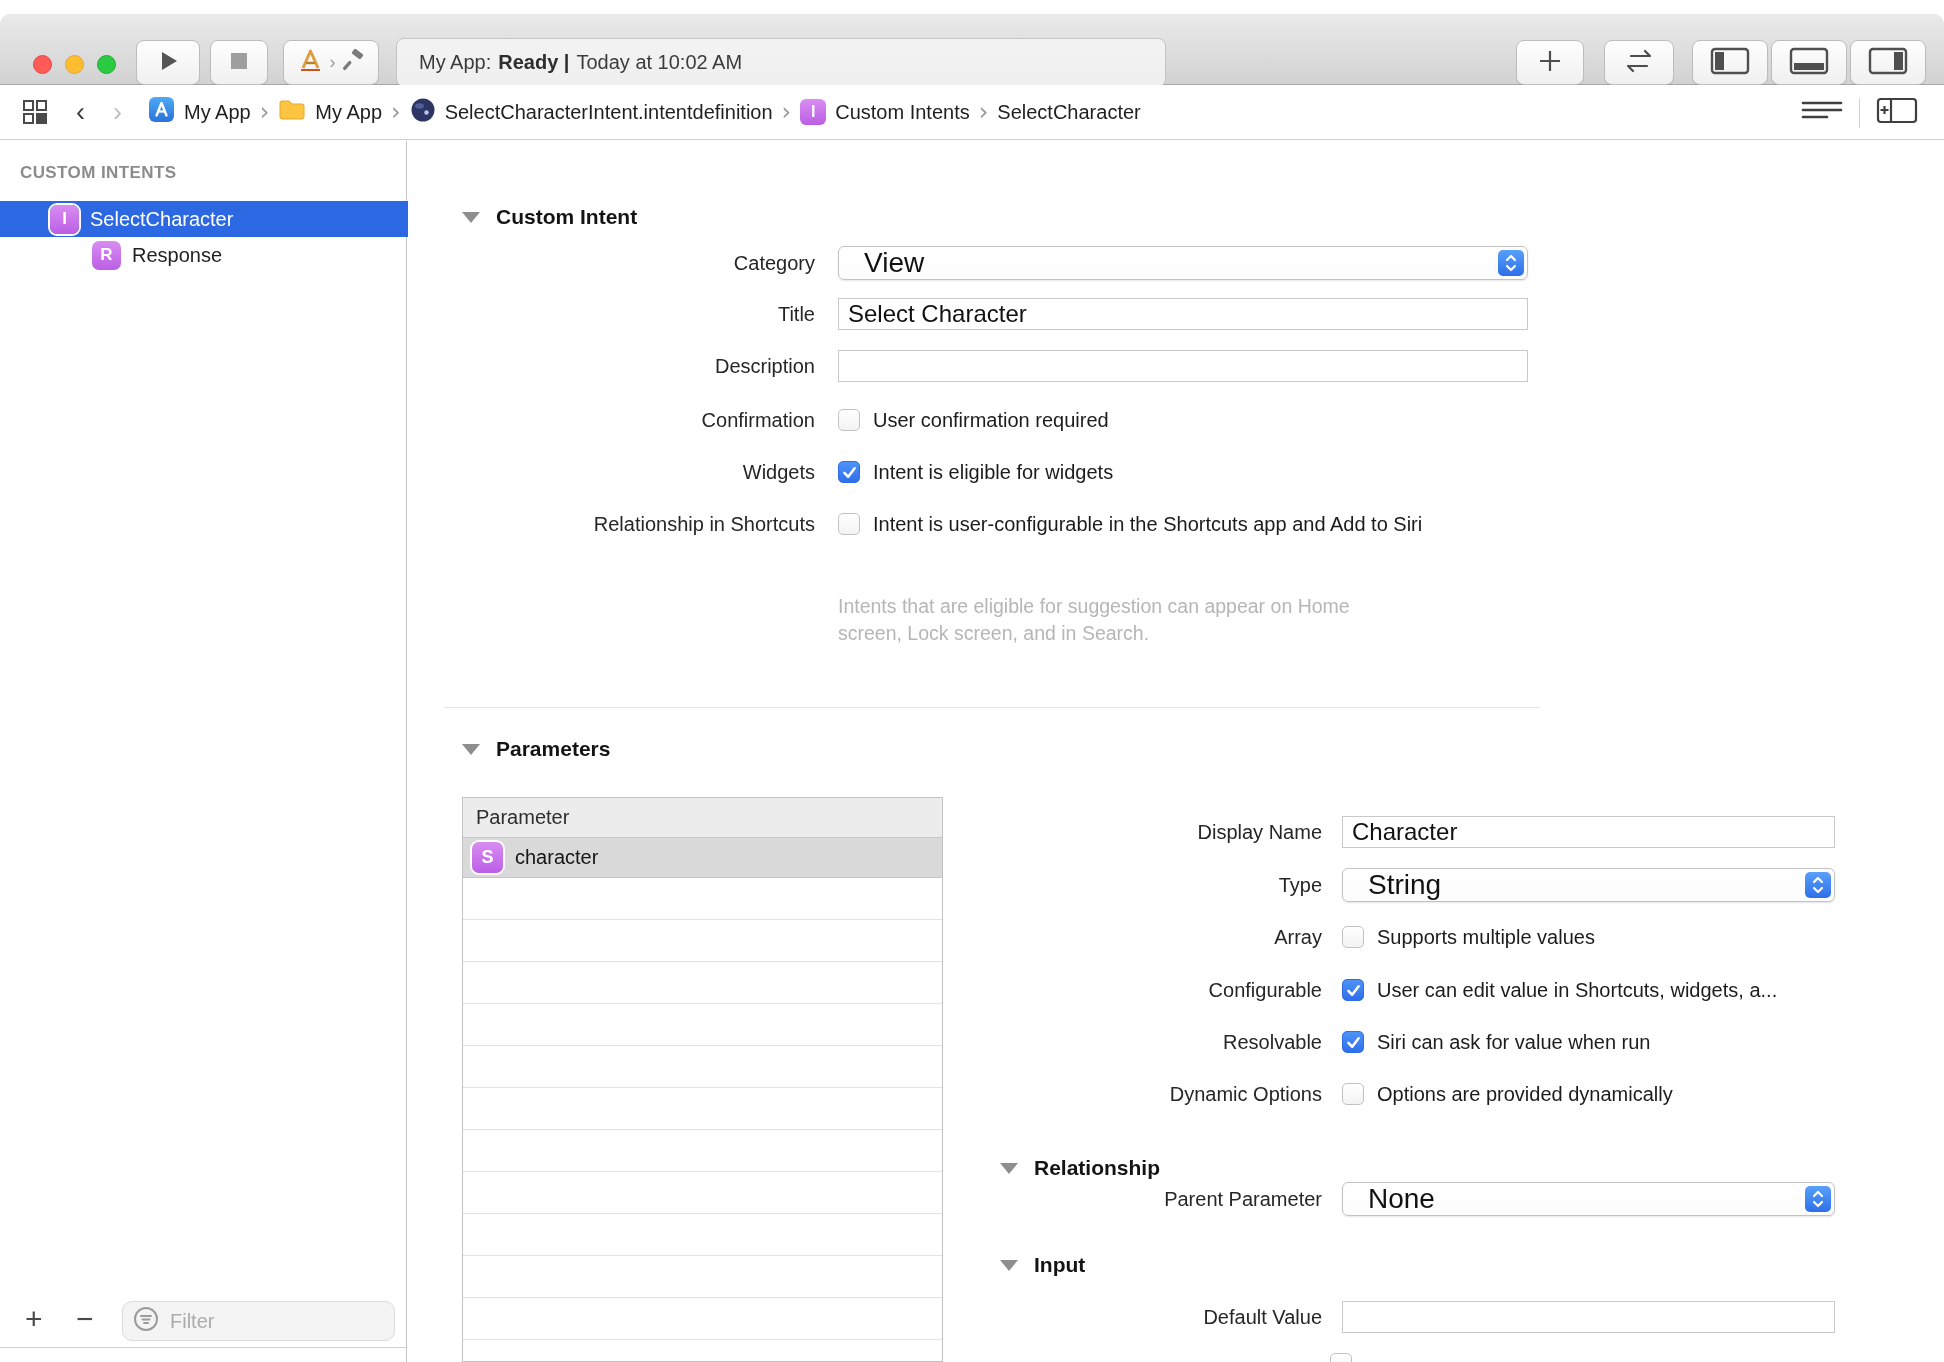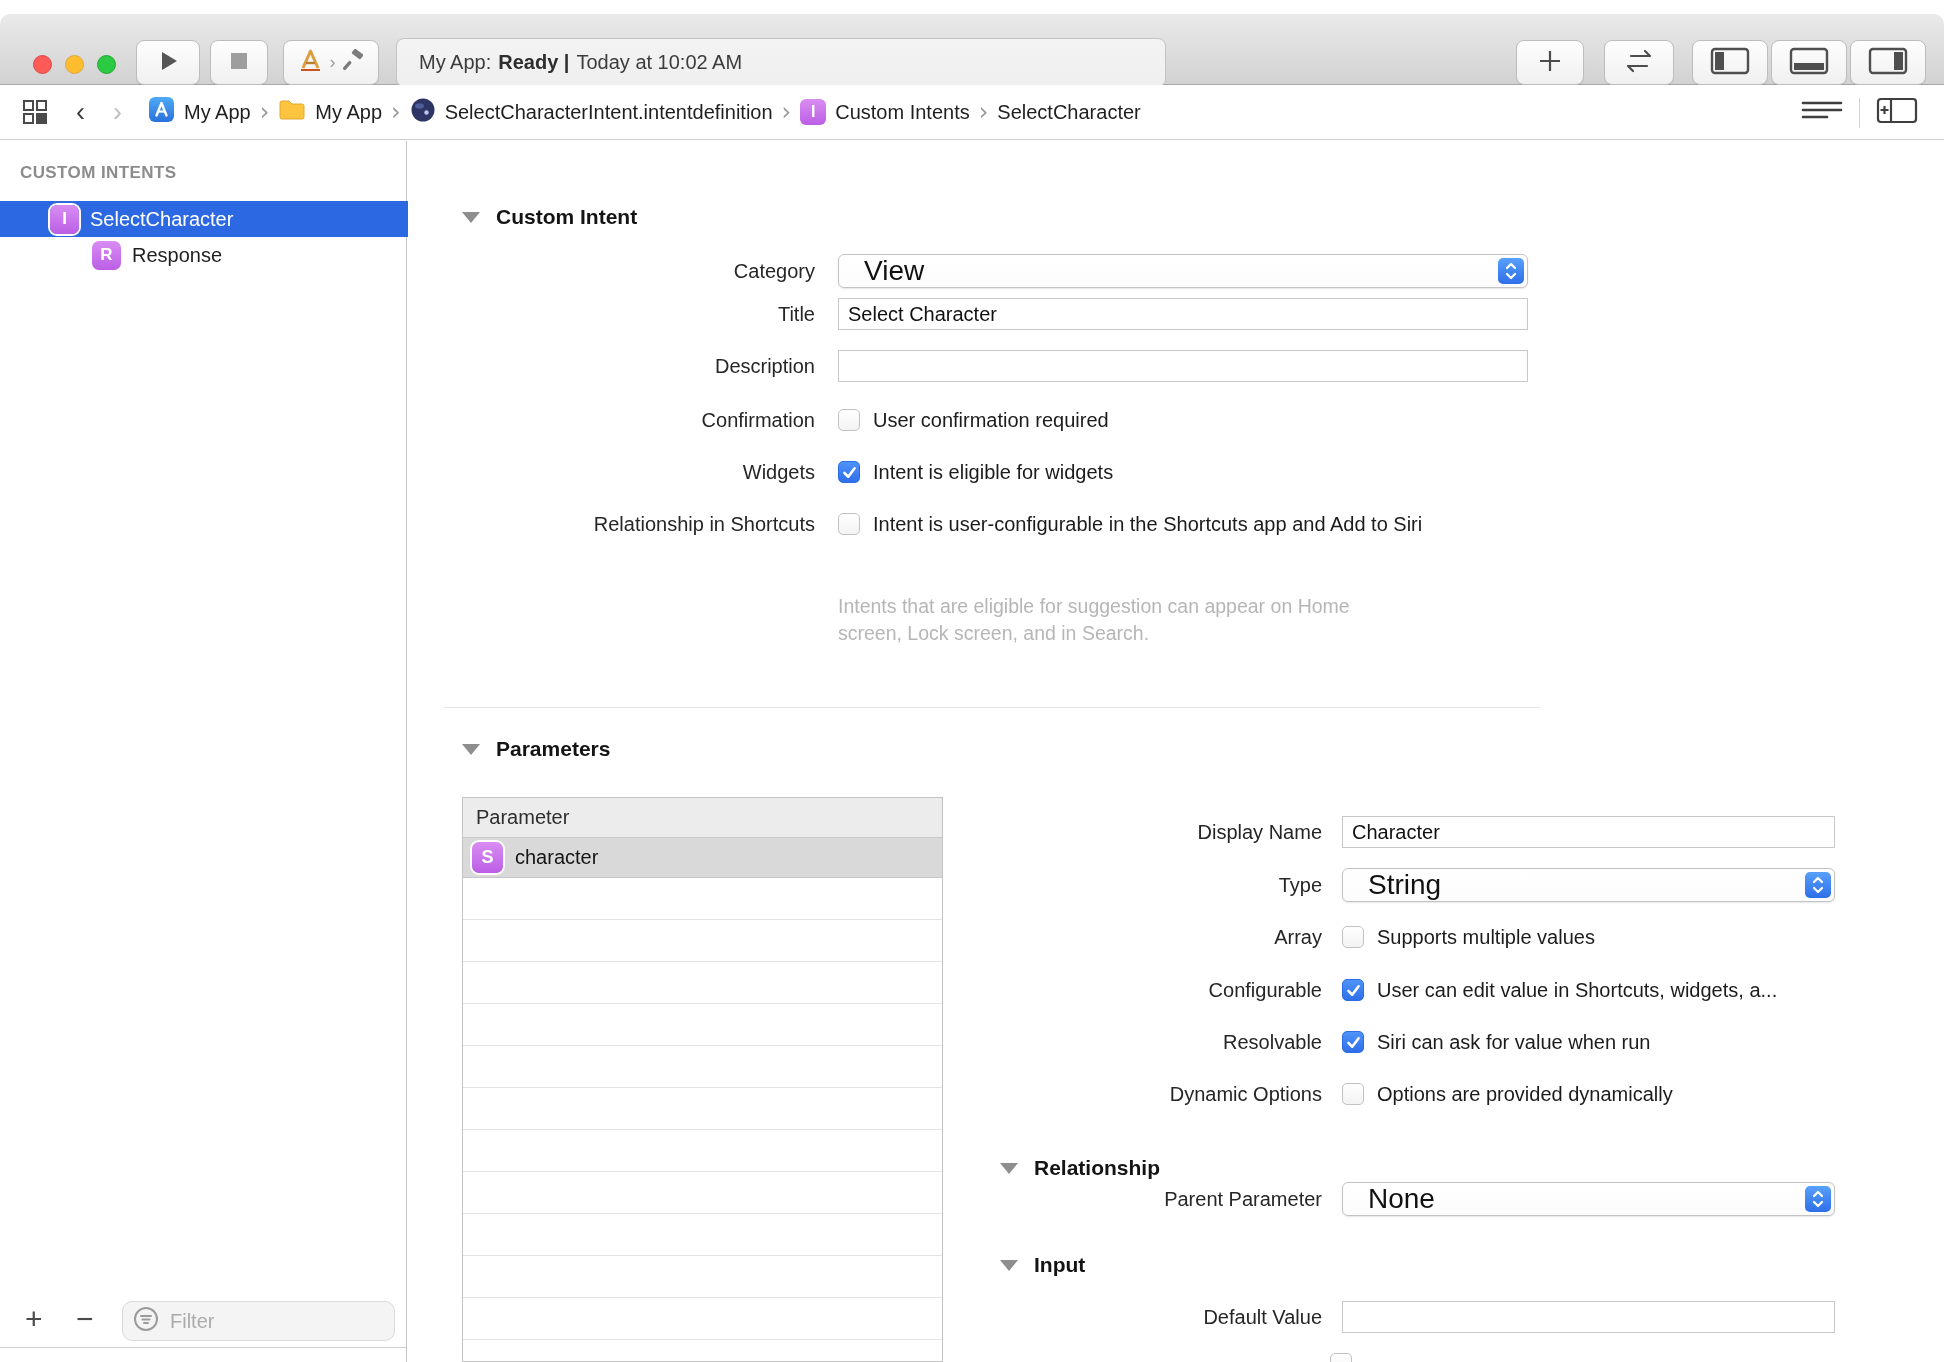--- a/index.html
+++ b/index.html
@@ -66,21 +66,21 @@
   .editor{position:absolute;top:141px;left:408px;width:1536px;height:1221px;background:#fff;
     overflow:hidden;}
   .disc{width:0;height:0;border-left:9px solid transparent;border-right:9px solid transparent;
     border-top:11px solid #8E8E8E;}
   .section-h{position:absolute;display:flex;align-items:center;gap:16px;
     font-size:21px;font-weight:700;color:#141414;}
   .form-row{position:absolute;left:0;height:34px;display:flex;align-items:center;}
   .form-row .flabel{width:407px;text-align:right;font-size:20px;color:#262626;}
   .form-row .ctrl{margin-left:23px;display:flex;align-items:center;}
   .field{width:690px;height:32px;border:1px solid #C9C9C9;background:#fff;box-sizing:border-box;
-    font-size:20px;color:#111;padding:0 9px;outline:none;font-family:"Liberation Sans",sans-serif;}
+    font-size:24px;color:#111;padding:0 9px;outline:none;font-family:"Liberation Sans",sans-serif;}
   .popup{width:690px;height:34px;border:1px solid #C3C3C3;border-radius:6px;
     background:linear-gradient(#FFFFFF,#FCFCFC);box-shadow:0 1px 2px rgba(0,0,0,.10);
     box-sizing:border-box;display:flex;align-items:center;padding-left:25px;
     font-size:28px;color:#111;position:relative;}
   .stepper{position:absolute;right:3px;top:3px;width:26px;height:26px;border-radius:5px;
     background:linear-gradient(#58A0FA,#2E6FE9);display:flex;align-items:center;justify-content:center;}
   .cb{width:22px;height:22px;border-radius:5px;background:linear-gradient(#fff,#F3F3F3);
     border:1px solid #C2C2C2;box-sizing:border-box;display:flex;align-items:center;
     justify-content:center;flex:none;}
   .cb svg{display:none;}
@@ -305,21 +305,21 @@
   <div class="side-bottom-line"></div>
 </div>
 
 <div class="editor">
 
   <div class="section-h" style="left:54px;top:64px;">
     <span class="disc"></span>
     <span>Custom Intent</span>
   </div>
 
-  <div class="form-row" style="top:105px;margin-top:8px;">
+  <div class="form-row" style="top:105px;">
     <span class="flabel">Category</span>
     <span class="ctrl">
       <span class="popup">
         <span>View</span>
         <span class="stepper">
           <svg width="16" height="22" viewBox="0 0 16 22" fill="none" stroke="#fff" stroke-width="2.2" stroke-linecap="round" stroke-linejoin="round">
             <path d="M4 8 L8 4 L12 8"></path>
               <path d="M4 14 L8 18 L12 14"></path>
           </svg>
         </span>

